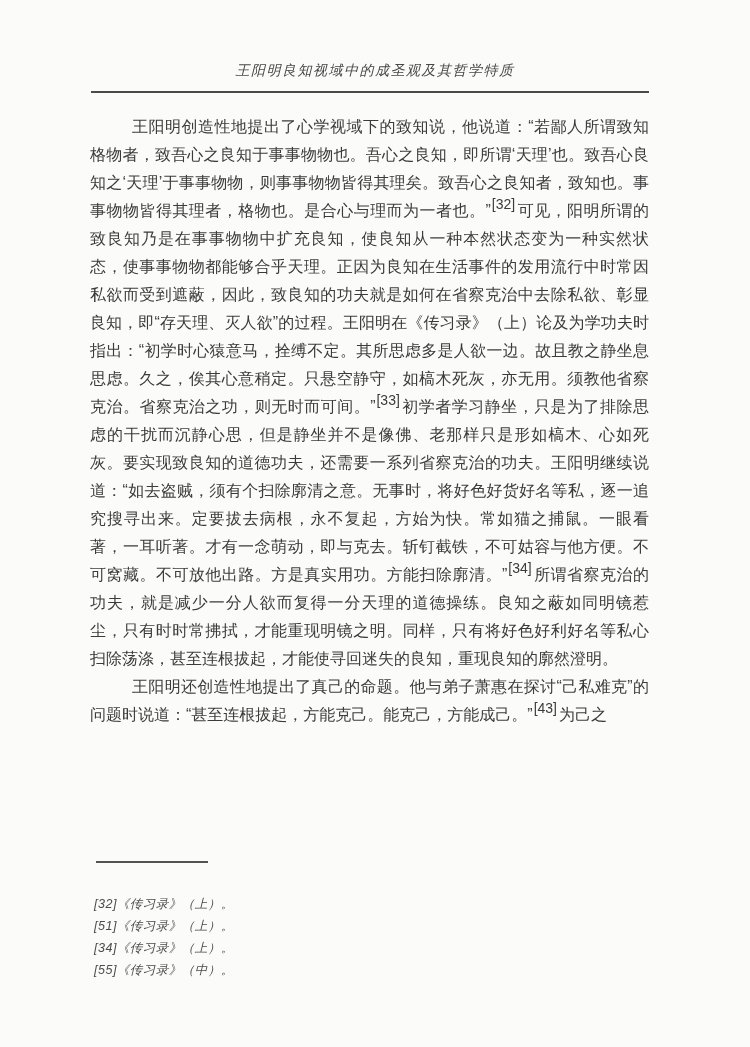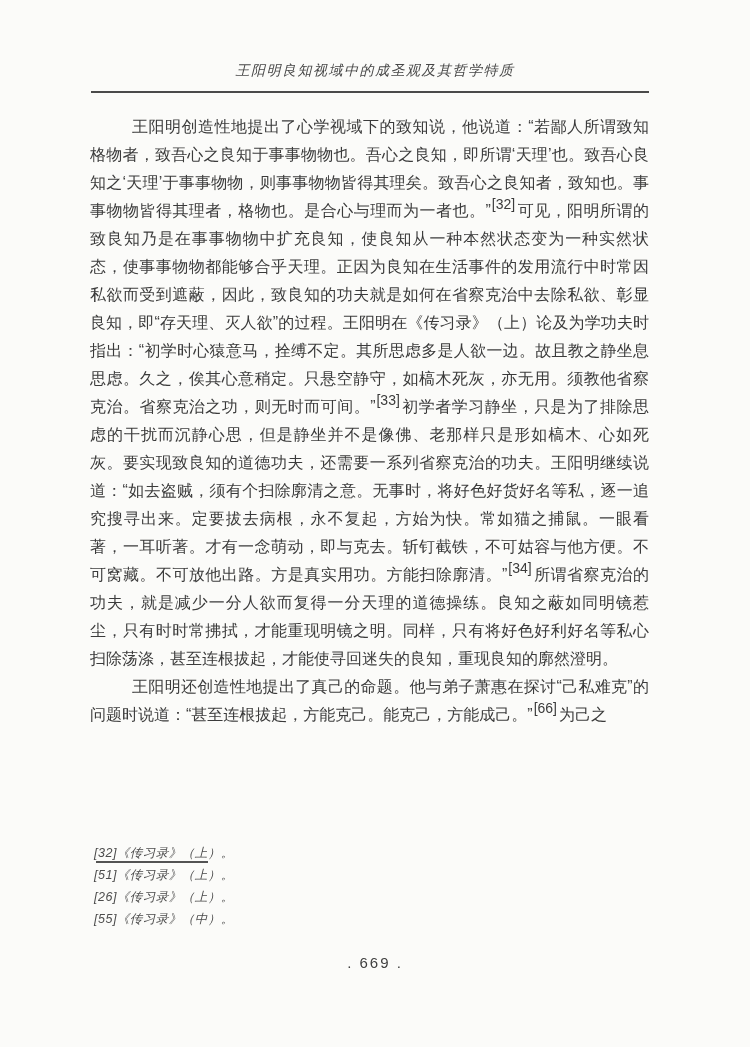--- a/index.html
+++ b/index.html
@@ -66,21 +66,21 @@
   .fn-rule {
     position: absolute;
     top: 861px;
     left: 96px;
     width: 112px;
     height: 2px;
     background: #535353;
   }
   .footnotes {
     position: absolute;
-    top: 842px;
+    top: 893px;
     left: 94px;
     font-style: italic;
     font-size: 12.5px;
     line-height: 22px;
     color: #4c4c4c;
     letter-spacing: 0.5px;
   }
   .fn-line {
     margin: 0;
   }
@@ -99,27 +99,26 @@
 <body>
 
 <div class="page">
 
   <div class="header-title">王阳明良知视域中的成圣观及其哲学特质</div>
 
   <div class="header-rule"></div>
 
   <div class="body-text">
       <p class="para ind"><span>王阳明创造性地提出了心学视域下的致知说，他说道：“若鄙人所谓致知格物者，致吾心之良知于事事物物也。吾心之良知，即所谓‘天理’也。致吾心良知之‘天理’于事事物物，则事事物物皆得其理矣。致吾心之良知者，致知也。事事物物皆得其理者，格物也。是合心与理而为一者也。”</span><sup>[32]</sup><span>可见，阳明所谓的致良知乃是在事事物物中扩充良知，使良知从一种本然状态变为一种实然状态，使事事物物都能够合乎天理。正因为良知在生活事件的发用流行中时常因私欲而受到遮蔽，因此，致良知的功夫就是如何在省察克治中去除私欲、彰显良知，即“存天理、灭人欲”的过程。王阳明在《传习录》（上）论及为学功夫时指出：“初学时心猿意马，拴缚不定。其所思虑多是人欲一边。故且教之静坐息思虑。久之，俟其心意稍定。只悬空静守，如槁木死灰，亦无用。须教他省察克治。省察克治之功，则无时而可间。”</span><sup>[33]</sup><span>初学者学习静坐，只是为了排除思虑的干扰而沉静心思，但是静坐并不是像佛、老那样只是形如槁木、心如死灰。要实现致良知的道德功夫，还需要一系列省察克治的功夫。王阳明继续说道：“如去盗贼，须有个扫除廓清之意。无事时，将好色好货好名等私，逐一追究搜寻出来。定要拔去病根，永不复起，方始为快。常如猫之捕鼠。一眼看著，一耳听著。才有一念萌动，即与克去。斩钉截铁，不可姑容与他方便。不可窝藏。不可放他出路。方是真实用功。方能扫除廓清。”</span><sup>[34]</sup><span>所谓省察克治的功夫，就是减少一分人欲而复得一分天理的道德操练。良知之蔽如同明镜惹尘，只有时时常拂拭，才能重现明镜之明。同样，只有将好色好利好名等私心扫除荡涤，甚至连根拔起，才能使寻回迷失的良知，重现良知的廓然澄明。</span></p>
-      <p class="para ind"><span>王阳明还创造性地提出了真己的命题。他与弟子萧惠在探讨“己私难克”的问题时说道：“甚至连根拔起，方能克己。能克己，方能成己。”</span><sup>[66]</sup><span>为己之</span></p>
+      <p class="para ind"><span>王阳明还创造性地提出了真己的命题。他与弟子萧惠在探讨“己私难克”的问题时说道：“甚至连根拔起，方能克己。能克己，方能成己。”</span><sup>[43]</sup><span>为己之</span></p>
     </div>
 
   <div class="fn-rule"></div>
 
   <div class="footnotes">
       <div class="fn-line">[32]《传习录》（上）。</div>
       <div class="fn-line">[51]《传习录》（上）。</div>
-      <div class="fn-line">[26]《传习录》（上）。</div>
+      <div class="fn-line">[34]《传习录》（上）。</div>
       <div class="fn-line">[55]《传习录》（中）。</div>
     </div>
 
-  <div class="page-number">. 669 .</div>
 
 </div>
 
 </body></html>

